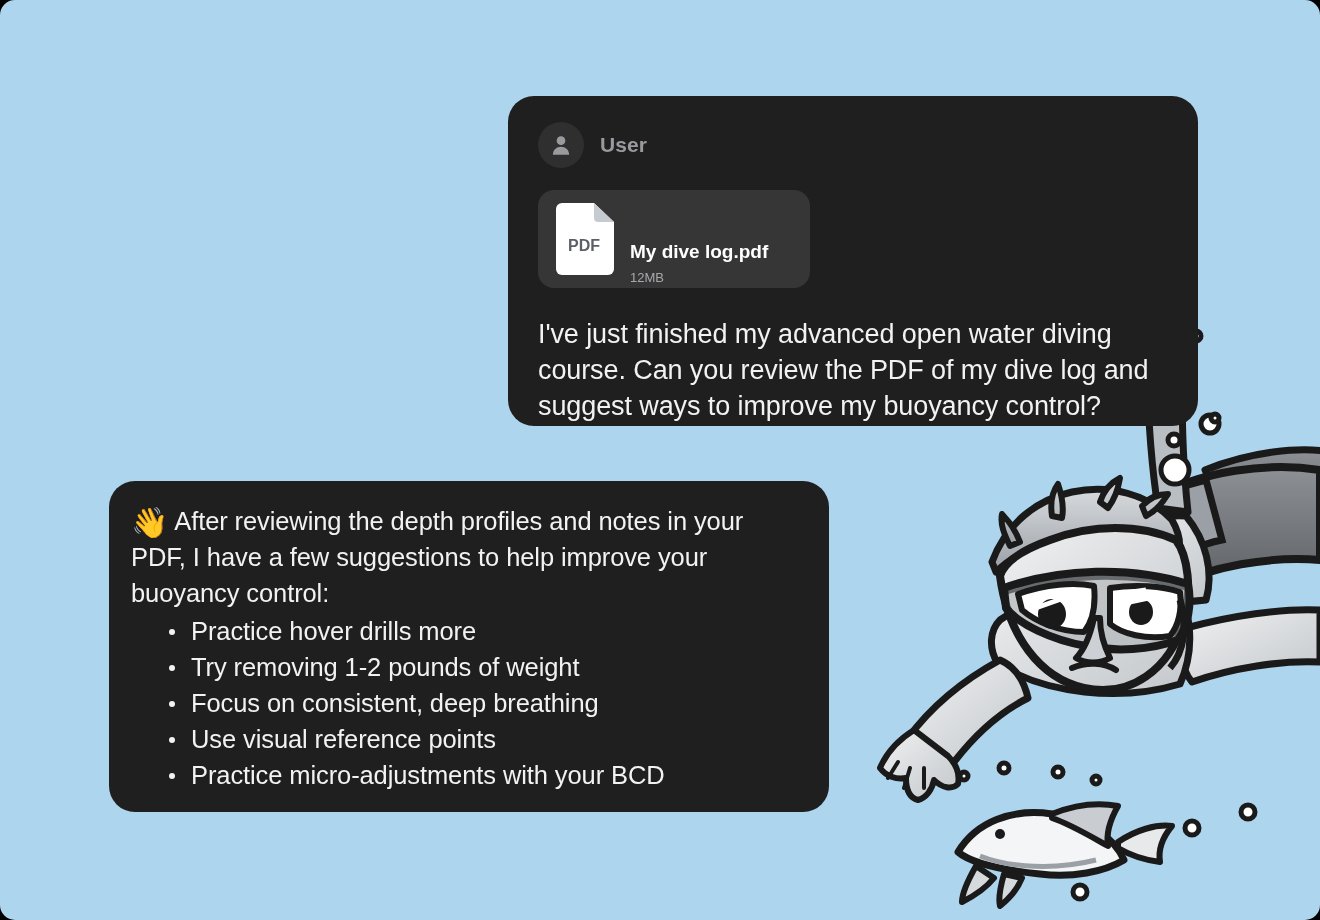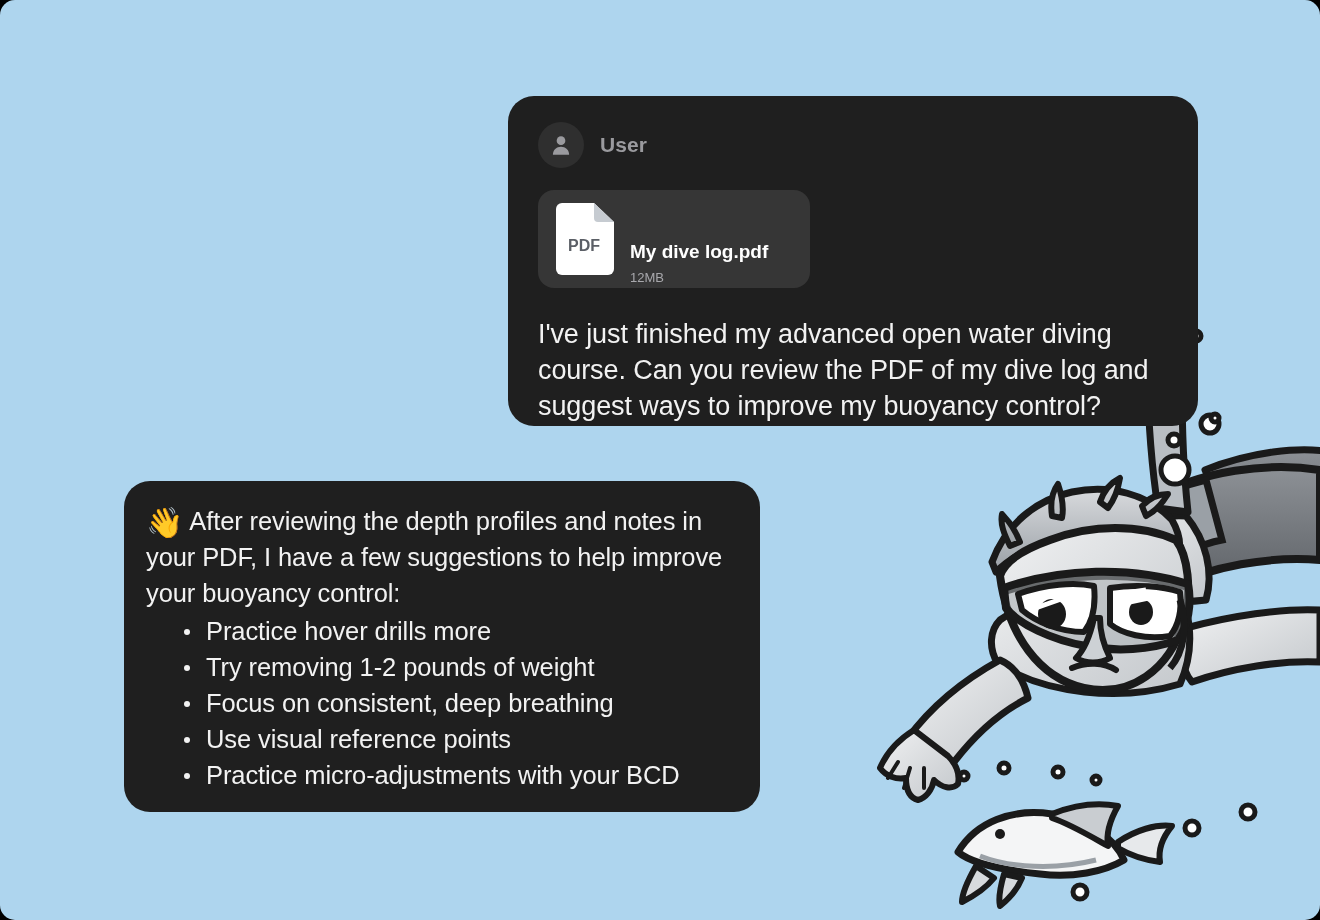--- a/index.html
+++ b/index.html
@@ -116,23 +116,23 @@
   .user-text {
     margin: 28px 30px 0 30px;
     font-size: 27px;
     line-height: 36px;
     color: #f2f2f2;
     letter-spacing: -0.1px;
   }
 
   
   #assistant-bubble {
-    left: 124px;
+    left: 109px;
     top: 481px;
-    width: 636px;
+    width: 720px;
     height: 331px;
     box-sizing: border-box;
     padding: 22px 26px 20px 22px;
   }
 
   .asst-intro {
     font-size: 25.5px;
     line-height: 36px;
     color: #f2f2f2;
     letter-spacing: -0.1px;

